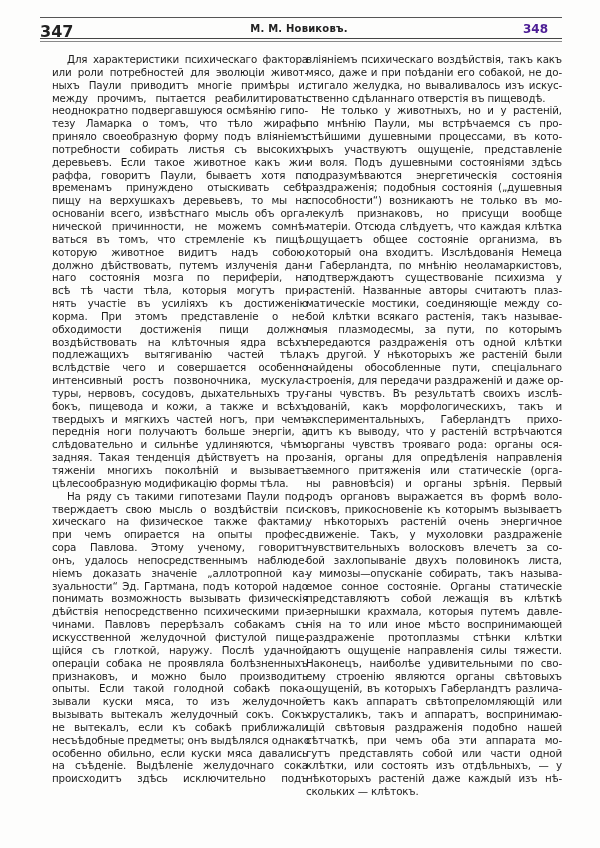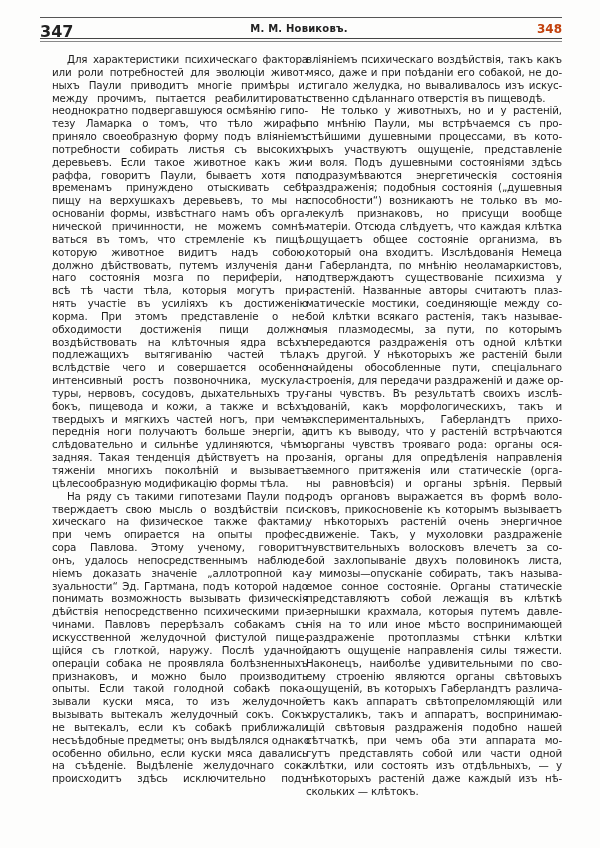--- a/index.html
+++ b/index.html
@@ -52,24 +52,24 @@
     .page-num-left {
       position: absolute;
       left: 0; top: 5px;
       font-size: 16px;
       font-weight: bold;
       color: #222;
       font-family: "DejaVu Sans", sans-serif;
     }
     .page-num-right {
       position: absolute;
-      right: 0; top: 5px;
+      right: 14px; top: 5px;
       font-size: 12px;
       font-weight: bold;
-      color: #c2410c;
+      color: #4c1d95;
       font-family: "DejaVu Sans", sans-serif;
     }
     .running-head {
       position: absolute;
       left: 0; right: 4px; top: 6px;
       text-align: center;
       font-size: 10px;
       font-weight: bold;
       color: #222;
       letter-spacing: 0.2px;
@@ -116,21 +116,21 @@
       <span class="line">ныхъ Паули приводитъ многіе примѣры и,</span>
       <span class="line">между прочимъ, пытается реабилитировать</span>
       <span class="line">неоднократно подвергавшуюся осмѣянію гипо-</span>
       <span class="line">тезу Ламарка о томъ, что тѣло жирафы</span>
       <span class="line">приняло своеобразную форму подъ вліяніемъ</span>
       <span class="line">потребности собирать листья съ высокихъ</span>
       <span class="line">деревьевъ. Если такое животное какъ жи-</span>
       <span class="line">раффа, говоритъ Паули, бываетъ хотя по</span>
       <span class="line">временамъ принуждено отыскивать себѣ</span>
       <span class="line">пищу на верхушкахъ деревьевъ, то мы на</span>
-      <span class="line">основаніи формы, извѣстнаго намъ объ орга-</span>
+      <span class="line">основаніи всего, извѣстнаго мысль объ орга-</span>
       <span class="line">нической причинности, не можемъ сомнѣ-</span>
       <span class="line">ваться въ томъ, что стремленіе къ пищѣ,</span>
       <span class="line">которую животное видитъ надъ собою,</span>
       <span class="line">должно дѣйствовать, путемъ излученія дан-</span>
       <span class="line">наго состоянія мозга по периферіи, на</span>
       <span class="line">всѣ тѣ части тѣла, которыя могутъ при-</span>
       <span class="line">нять участіе въ усиліяхъ къ достиженію</span>
       <span class="line">корма. При этомъ представленіе о не-</span>
       <span class="line">обходимости достиженія пищи должно</span>
       <span class="line">воздѣйствовать на клѣточныя ядра всѣхъ</span>

